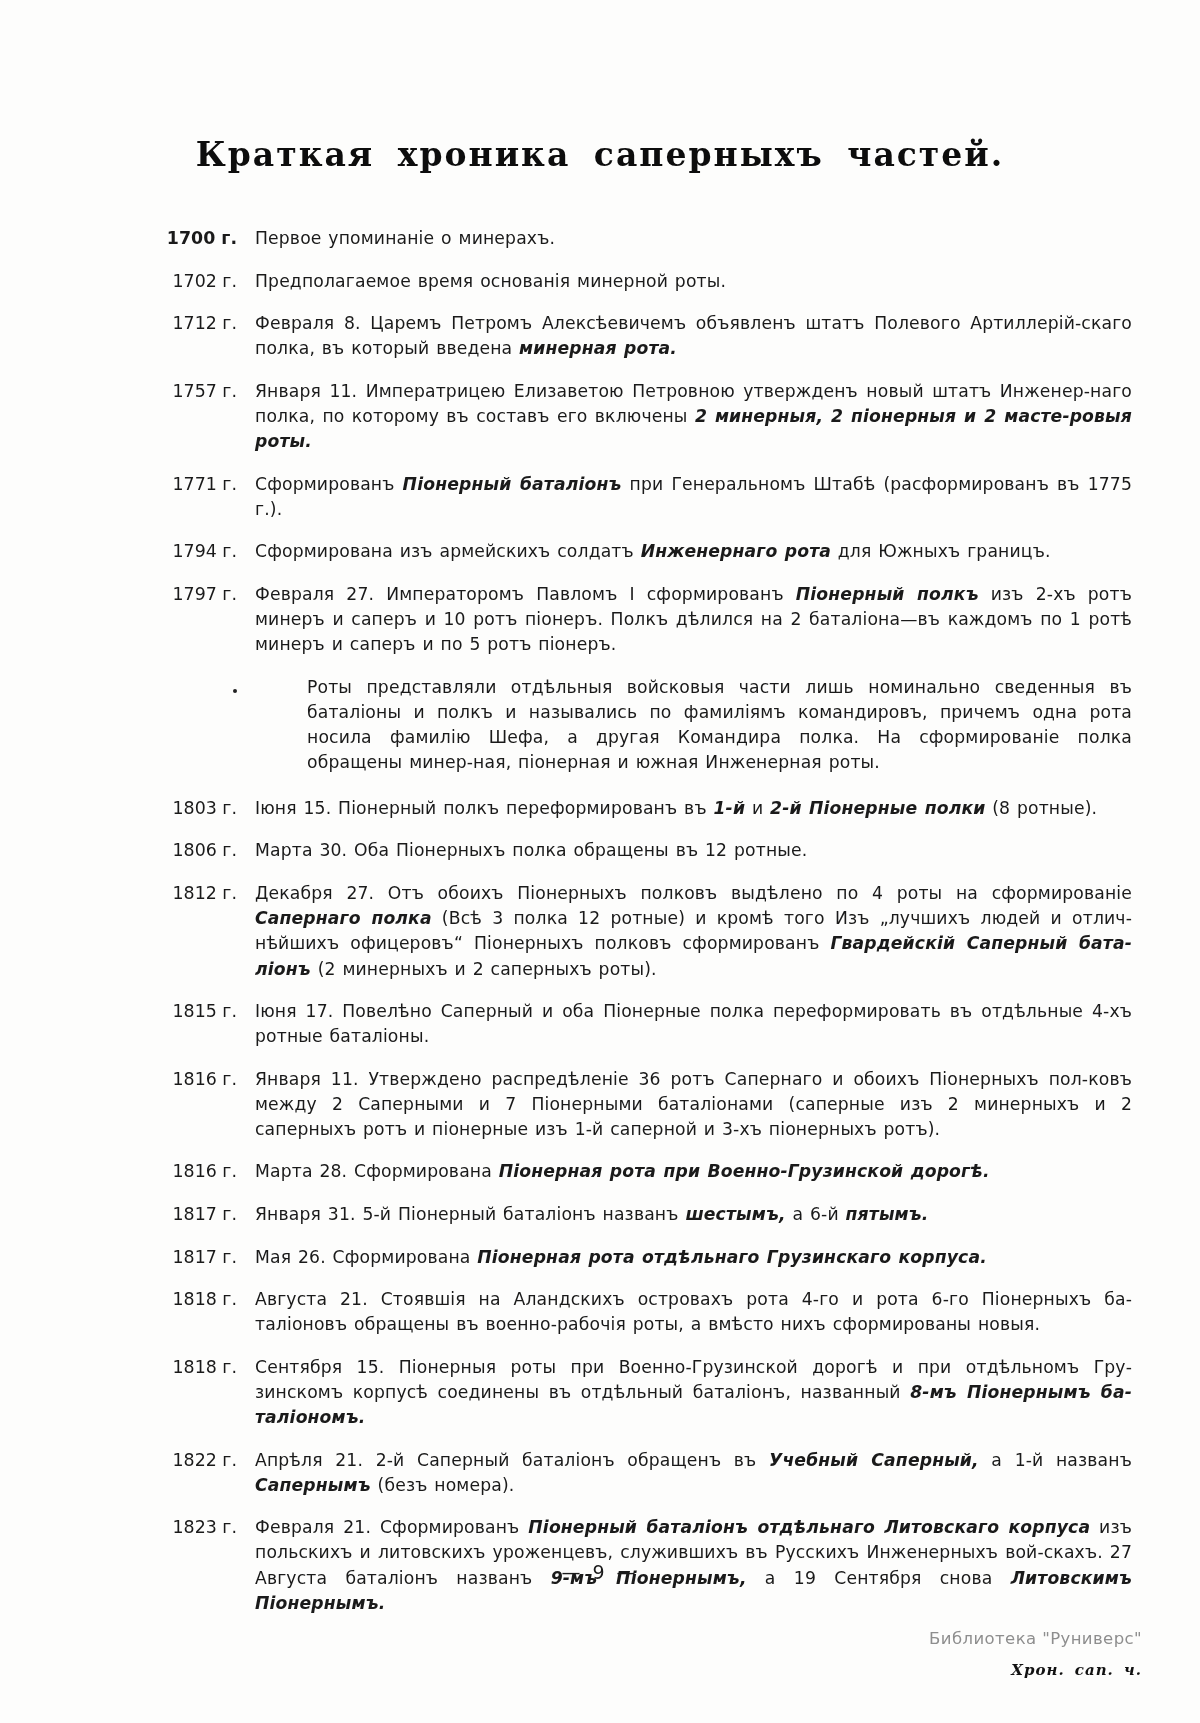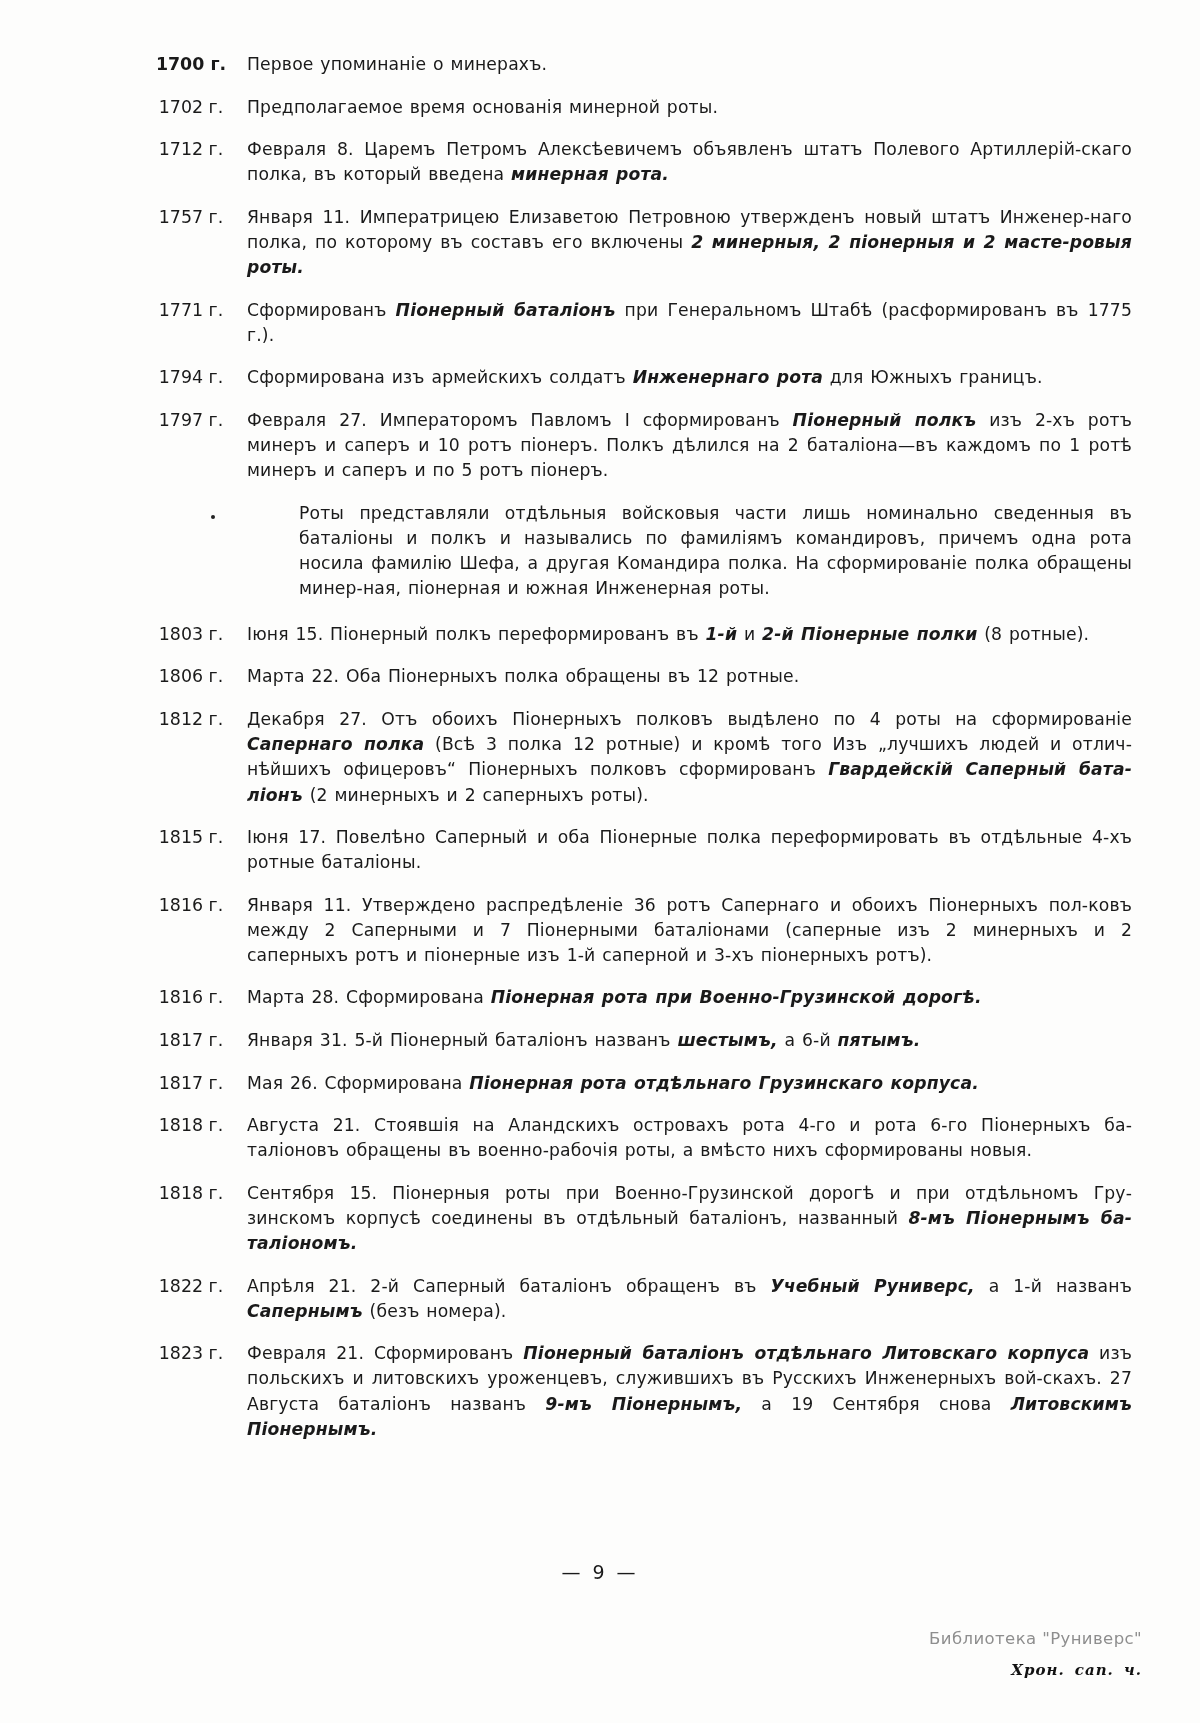--- a/index.html
+++ b/index.html
@@ -40,23 +40,23 @@
   }
   .entry {
     display: flex;
     align-items: flex-start;
     margin-bottom: 17px;
     font-size: 17.2px;
     line-height: 1.47;
   }
   .entry-year {
     flex: 0 0 92px;
-    text-align: center;
+    text-align: right;
     white-space: nowrap;
-    padding-right: 10px;
+    padding-right: 18px;
     font-size: 17.4px;
   }
   .entry-year.bold {
     font-weight: bold;
   }
   .entry-body {
     flex: 1 1 auto;
     text-align: justify;
     text-justify: inter-word;
     letter-spacing: 0.15px;
@@ -125,20 +125,21 @@
     color: #111;
     letter-spacing: 1px;
     word-spacing: 4px;
   }
 </style>
 </head>
 <body>
 
 <div class="page">
 
+  <h1 class="title">Краткая  хроника  саперныхъ  частей.</h1>
 
   <div class="entries">
       <div class="entry">
         <div class="entry-year bold">1700 г.</div>
         <div class="entry-body">Первое упоминаніе о минерахъ.</div>
       </div>
       <div class="entry">
         <div class="entry-year">1702 г.</div>
         <div class="entry-body">Предполагаемое время основанія минерной роты.</div>
       </div>
@@ -165,21 +166,21 @@
       <div class="entry note">
         <div class="entry-year"><span class="note-dot"></span></div>
         <div class="entry-body">Роты представляли  отдѣльныя войсковыя части  лишь номинально сведенныя въ баталіоны и полкъ  и назывались по фамиліямъ  командировъ, причемъ  одна рота носила фамилію Шефа, а другая Командира полка. На сформированіе полка обращены минер-ная, піонерная и южная Инженерная роты.</div>
       </div>
       <div class="entry">
         <div class="entry-year">1803 г.</div>
         <div class="entry-body">Іюня 15. Піонерный полкъ  переформированъ  въ <i>1-й</i> и <i>2-й Піонерные полки</i>  (8 ротные).</div>
       </div>
       <div class="entry">
         <div class="entry-year">1806 г.</div>
-        <div class="entry-body">Марта 22. Оба Піонерныхъ полка обращены  въ 12 ротные.</div>
+        <div class="entry-body">Марта 30. Оба Піонерныхъ полка обращены  въ 12 ротные.</div>
       </div>
       <div class="entry">
         <div class="entry-year">1812 г.</div>
         <div class="entry-body">Декабря 27.  Отъ обоихъ Піонерныхъ полковъ  выдѣлено  по 4 роты на сформированіе <i>Сапернаго полка</i> (Всѣ 3 полка 12 ротные) и кромѣ того Изъ „лучшихъ людей и отлич-нѣйшихъ  офицеровъ“  Піонерныхъ  полковъ  сформированъ <i>Гвардейскій Саперный бата-ліонъ</i> (2 минерныхъ и 2 саперныхъ роты).</div>
       </div>
       <div class="entry">
         <div class="entry-year">1815 г.</div>
         <div class="entry-body">Іюня 17.  Повелѣно Саперный и оба Піонерные полка переформировать въ отдѣльные 4-хъ ротные баталіоны.</div>
       </div>
       <div class="entry">
@@ -201,21 +202,21 @@
       <div class="entry">
         <div class="entry-year">1818 г.</div>
         <div class="entry-body">Августа 21. Стоявшія на Аландскихъ  островахъ рота 4-го и рота 6-го Піонерныхъ ба-таліоновъ обращены въ военно-рабочія роты, а вмѣсто нихъ сформированы новыя.</div>
       </div>
       <div class="entry">
         <div class="entry-year">1818 г.</div>
         <div class="entry-body">Сентября 15.  Піонерныя роты при Военно-Грузинской дорогѣ  и при отдѣльномъ Гру-зинскомъ корпусѣ соединены въ отдѣльный баталіонъ, названный <i>8-мъ Піонернымъ ба-таліономъ.</i></div>
       </div>
       <div class="entry">
         <div class="entry-year">1822 г.</div>
-        <div class="entry-body">Апрѣля 21. 2-й Саперный  баталіонъ  обращенъ  въ <i>Учебный Руниверс,</i>  а 1-й названъ <i>Сапернымъ</i> (безъ номера).</div>
+        <div class="entry-body">Апрѣля 21. 2-й Саперный  баталіонъ  обращенъ  въ <i>Учебный Саперный,</i>  а 1-й названъ <i>Сапернымъ</i> (безъ номера).</div>
       </div>
       <div class="entry">
         <div class="entry-year">1823 г.</div>
         <div class="entry-body">Февраля 21. Сформированъ <i>Піонерный  баталіонъ  отдѣльнаго Литовскаго корпуса</i> изъ польскихъ  и литовскихъ уроженцевъ, служившихъ  въ Русскихъ  Инженерныхъ вой-скахъ. 27 Августа баталіонъ  названъ <i>9-мъ Піонернымъ,</i> а 19 Сентября снова <i>Литовскимъ Піонернымъ.</i></div>
       </div>
     </div>
 
   <div class="footer">
     <div class="page-number">— 9 —</div>
     <div class="watermark">Библиотека "Руниверс"</div>

